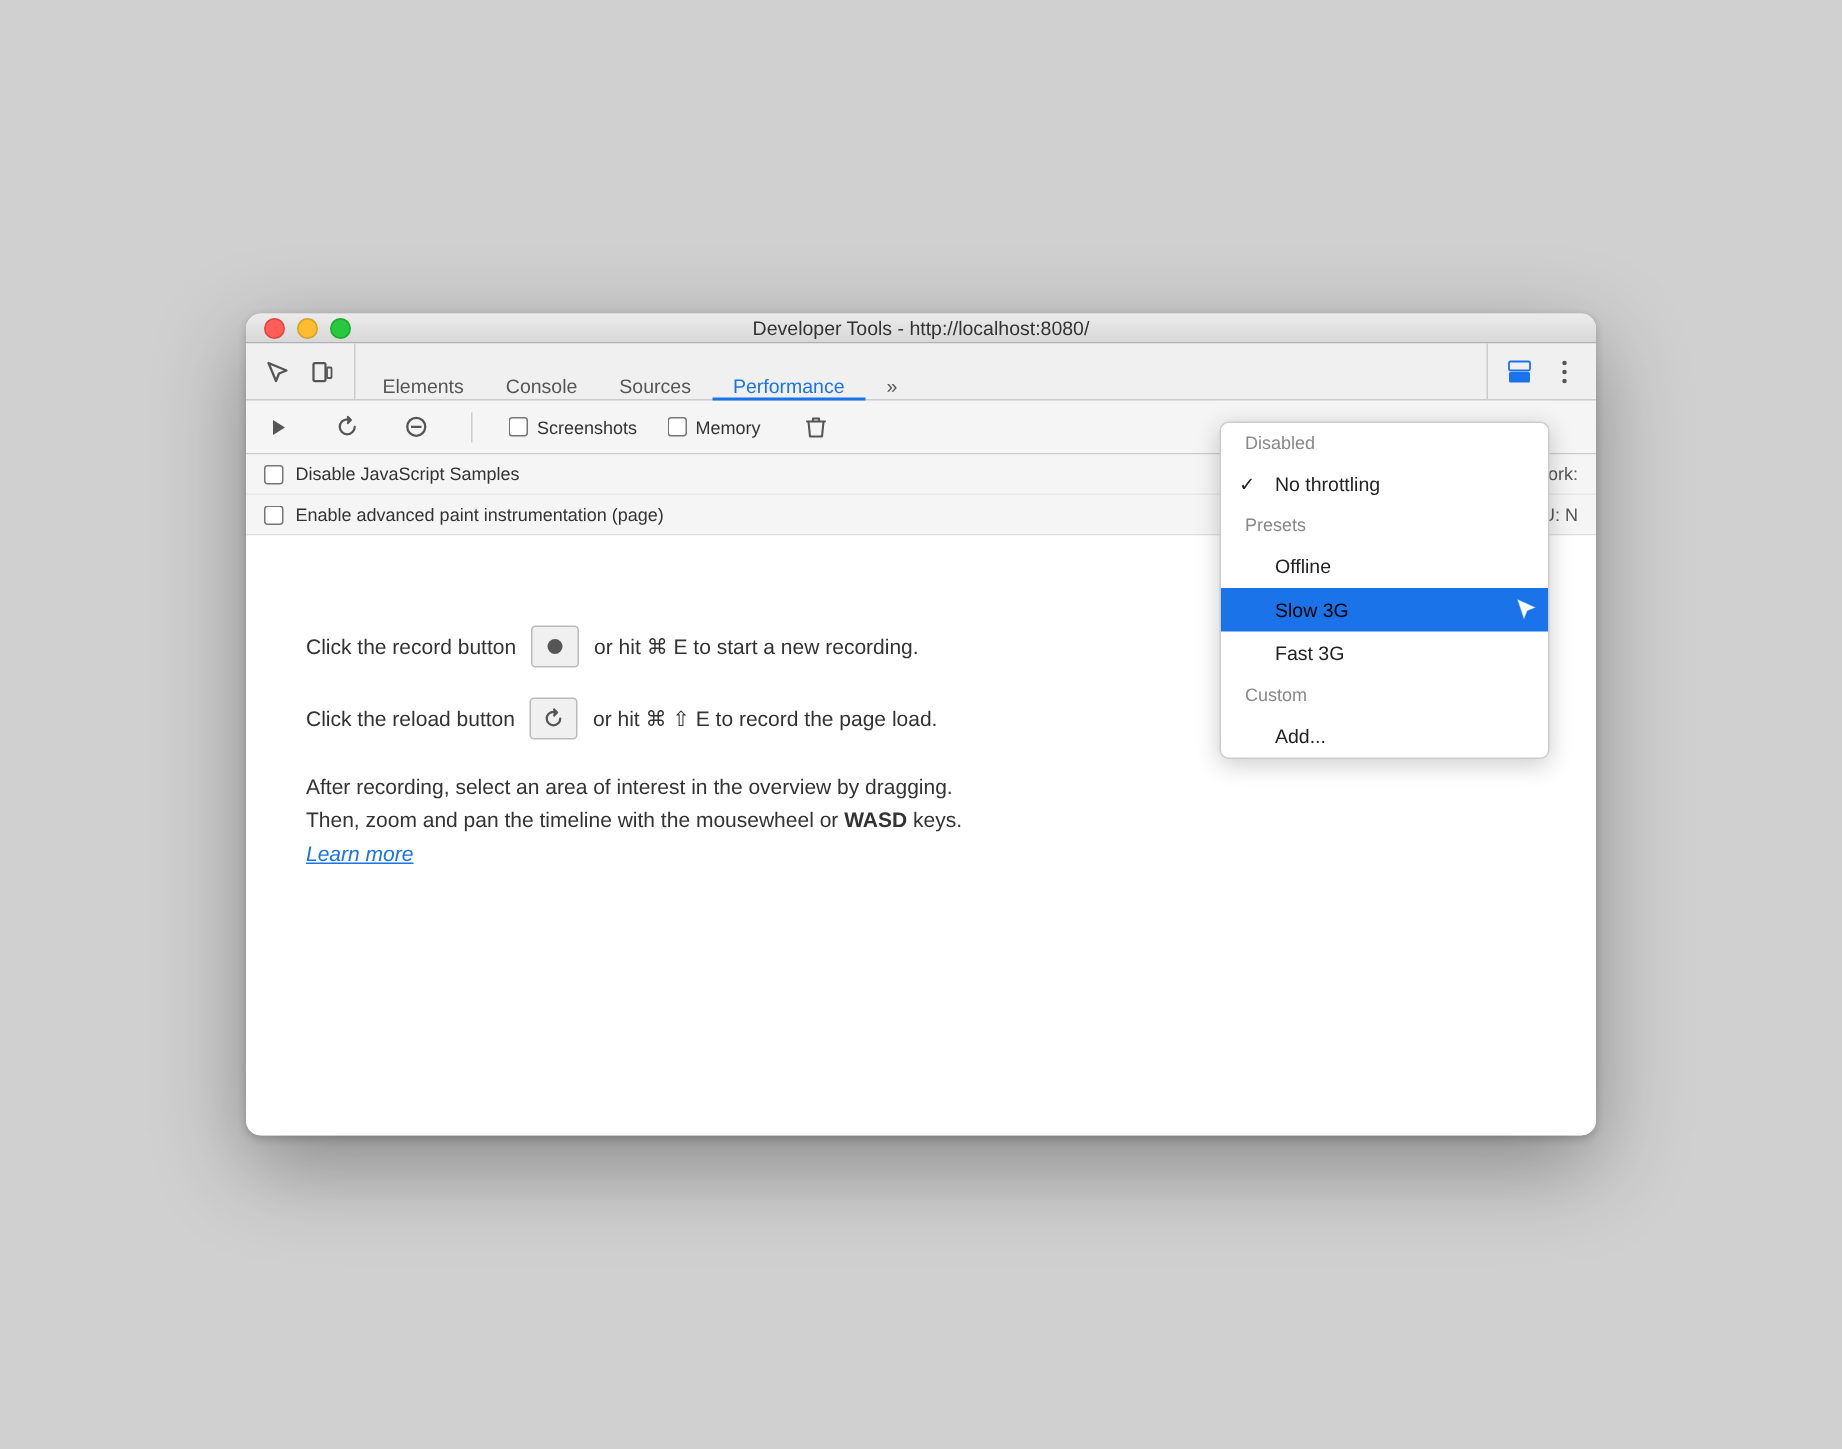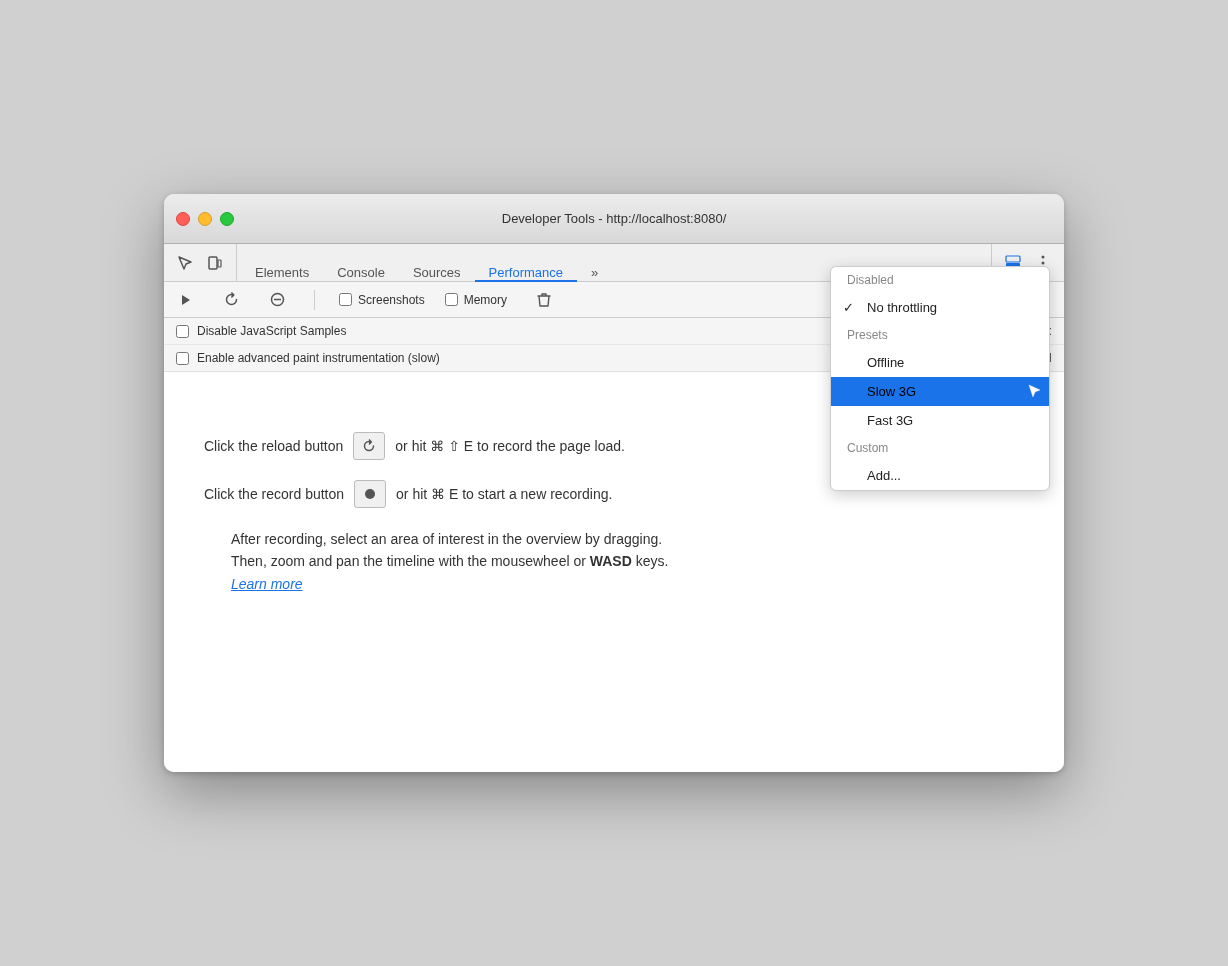--- a/index.html
+++ b/index.html
@@ -18,21 +18,21 @@
       background: #f5f5f5;
       border-radius: 10px;
       box-shadow: 0 20px 60px rgba(0,0,0,0.35), 0 2px 6px rgba(0,0,0,0.2);
       overflow: hidden;
       position: relative;
     }
 
     
     .title-bar {
       background: linear-gradient(to bottom, #ececec, #d8d8d8);
-      height: 50px;
+      height: 20px;
       display: flex;
       align-items: center;
       padding: 0 12px;
       border-bottom: 1px solid #b0b0b0;
       position: relative;
     }
 
     .traffic-lights {
       display: flex;
       gap: 8px;
@@ -219,36 +219,35 @@
       font-size: 14px;
       color: #333;
       flex-shrink: 0;
     }
 
     .description-text {
       font-size: 14px;
       color: #333;
       line-height: 1.6;
       max-width: 760px;
-      margin-left: 27px;
     }
 
     .learn-more-link {
       color: #1a73e8;
       text-decoration: underline;
       cursor: pointer;
       font-size: 14px;
       font-style: italic;
     }
 
     
     .dropdown-menu {
       position: absolute;
       top: 72px;
-      right: 14px;
+      right: 31px;
       background: white;
       border: 1px solid #ccc;
       border-radius: 6px;
       box-shadow: 0 4px 16px rgba(0,0,0,0.2);
       width: 220px;
       z-index: 100;
       overflow: hidden;
     }
 
     .menu-item {
@@ -386,47 +385,47 @@
   </div>
 
   <div class="options-row">
     <div class="option-line">
       <input type="checkbox" style="">
       <span class="option-label">Disable JavaScript Samples</span>
       <span class="network-label">Network:</span>
     </div>
     <div class="option-line">
       <input type="checkbox" style="">
-      <span class="option-label">Enable advanced paint instrumentation (slow)</span>
+      <span class="option-label">Enable advanced paint instrumentation (page)</span>
       <span class="network-label">CPU:  N</span>
     </div>
   </div>
 
   <div class="main-content">
+    <div class="instruction-line">
+      <span>Click the record button</span>
+      <span class="inline-btn">
+        <svg width="12" height="12" viewBox="0 0 12 12">
+          <circle cx="6" cy="6" r="5" fill="#555"></circle>
+        </svg>
+      </span>
+      <span>or hit ⌘ E to start a new recording.</span>
+    </div>
+
     <div class="instruction-line">
       <span>Click the reload button</span>
       <span class="inline-btn">
         <svg width="14" height="14" viewBox="0 0 14 14" fill="none">
           <path d="M11.5 7A4.5 4.5 0 1 1 7 2.5" stroke="#555" stroke-width="1.5" stroke-linecap="round"></path>
           <polyline points="7,0.5 9.5,3 7,5.5" fill="#555" stroke="#555" stroke-width="1.2" stroke-linejoin="round"></polyline>
         </svg>
       </span>
       <span>or hit ⌘ ⇧ E to record the page load.</span>
     </div>
 
-    <div class="instruction-line">
-      <span>Click the record button</span>
-      <span class="inline-btn">
-        <svg width="12" height="12" viewBox="0 0 12 12">
-          <circle cx="6" cy="6" r="5" fill="#555"></circle>
-        </svg>
-      </span>
-      <span>or hit ⌘ E to start a new recording.</span>
-    </div>
-
     <div class="description-text">
       After recording, select an area of interest in the overview by dragging.<br>
       Then, zoom and pan the timeline with the mousewheel or <strong>WASD</strong> keys.<br>
       <a class="learn-more-link">Learn more</a>
     </div>
   </div>
 
   <div class="dropdown-menu">
     <div class="menu-item section-header">
       <span>Disabled</span>

